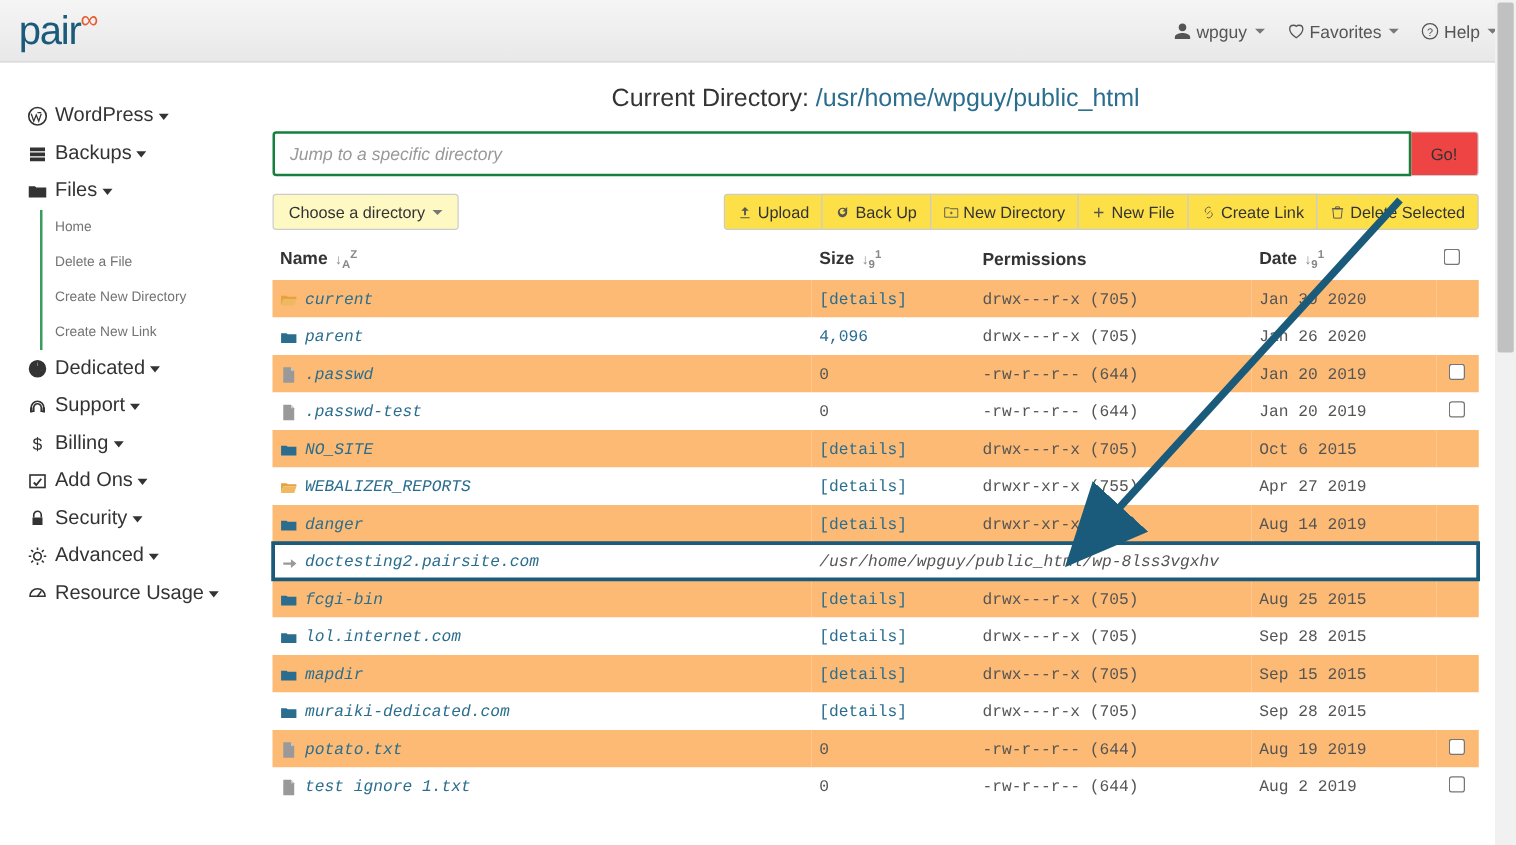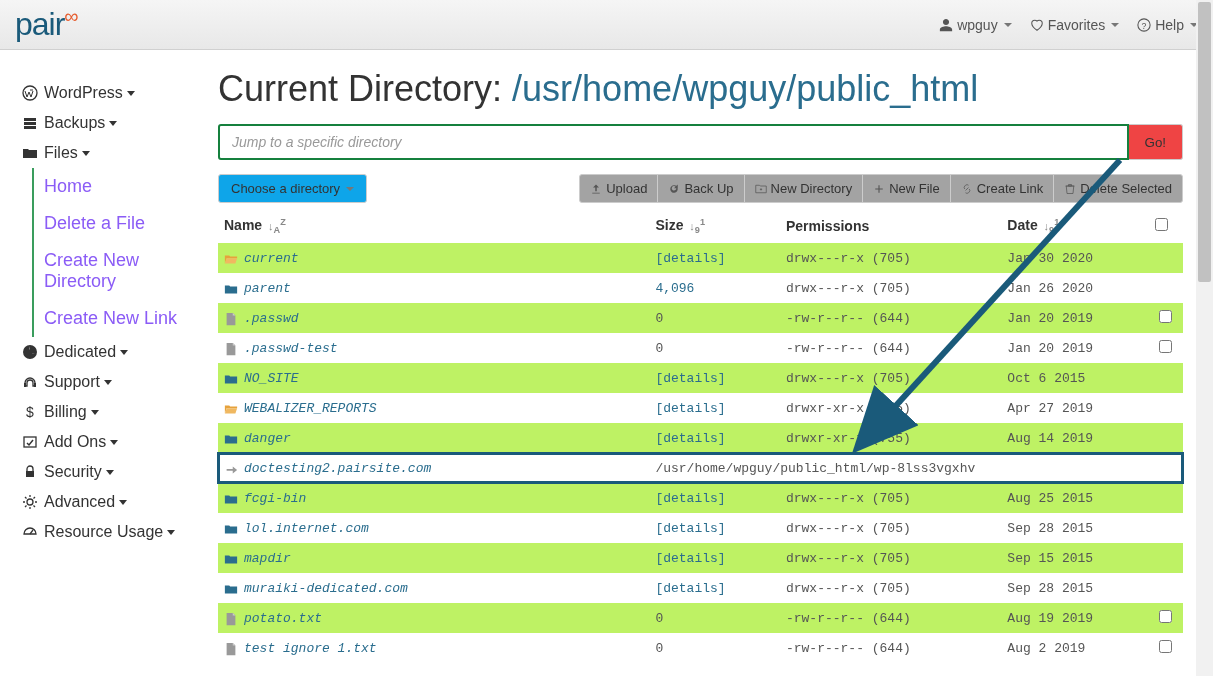--- a/index.html
+++ b/index.html
@@ -11,46 +11,46 @@
 .top-right { margin-left: auto; display: flex; gap: 18px; align-items: center; color: #555; }
 .top-item { display: flex; align-items: center; gap: 4px; cursor: pointer; color: #555; }
 .top-item svg { width: 14px; height: 14px; fill: #555; }
 .caret { display: inline-block; width: 0; height: 0; border-left: 4px solid transparent; border-right: 4px solid transparent; border-top: 4px solid #777; margin-left: 2px; }
 .container { display: flex; height: calc(676px - 50px); }
 .sidebar { width: 200px; padding: 28px 0 0 22px; overflow-y: auto; }
 .side-item { display: flex; align-items: center; padding: 6px 0; color: #333; cursor: pointer; font-size: 16px; }
 .side-item svg { width: 16px; height: 16px; margin-right: 6px; fill: #333; }
 .side-caret { display: inline-block; width: 0; height: 0; border-left: 4px solid transparent; border-right: 4px solid transparent; border-top: 5px solid #333; margin-left: 4px; }
 .sub-items { border-left: 2px solid #3a9d5d; margin-left: 10px; padding-left: 0; }
-.sub-item { padding: 8px 0 8px 10px; color: #8b5cf6; cursor: pointer; font-size: 18px; }
+.sub-item { padding: 8px 0 8px 10px; color: #737373; cursor: pointer; font-size: 11px; }
 .main { flex: 1; padding: 18px 30px 0 18px; overflow-y: auto; position: relative; }
-.page-title { font-size: 36px; font-weight: 500; color: #333; margin-bottom: 14px; }
+.page-title { font-size: 20px; font-weight: 500; color: #333; margin-bottom: 14px; text-align: center; }
 .page-title .path { color: #2a6d8e; }
 .jump-row { display: flex; margin-bottom: 14px; }
 .jump-input { flex: 1; padding: 8px 12px; border: 2px solid #15803d; border-radius: 3px 0 0 3px; font-size: 14px; font-style: italic; color: #999; }
 .jump-input::placeholder { color: #999; font-style: italic; }
 .go-btn { padding: 8px 16px; border: 1px solid #ccc; border-left: none; background: #ef4444; border-radius: 0 3px 3px 0; cursor: pointer; color: #333; }
 .toolbar-row { display: flex; justify-content: space-between; margin-bottom: 6px; }
-.choose-btn { padding: 6px 12px; border: 1px solid #ccc; background: #0ea5e9; border-radius: 3px; cursor: pointer; font-size: 13px; color: #333; display: flex; align-items: center; gap: 4px; }
+.choose-btn { padding: 6px 12px; border: 1px solid #ccc; background: #fef9c3; border-radius: 3px; cursor: pointer; font-size: 13px; color: #333; display: flex; align-items: center; gap: 4px; }
 .action-group { display: flex; }
-.action-btn { padding: 6px 10px; border: 1px solid #ccc; background: #a3a3a3; cursor: pointer; font-size: 13px; color: #333; display: flex; align-items: center; gap: 4px; margin-left: -1px; }
+.action-btn { padding: 6px 10px; border: 1px solid #ccc; background: #fde047; cursor: pointer; font-size: 13px; color: #333; display: flex; align-items: center; gap: 4px; margin-left: -1px; }
 .action-btn:first-child { border-radius: 3px 0 0 3px; }
 .action-btn:last-child { border-radius: 0 3px 3px 0; }
 .action-btn svg { width: 12px; height: 12px; fill: #555; }
 .file-table { width: 100%; border-collapse: collapse; }
 .file-table th { text-align: left; padding: 8px 6px; font-weight: 600; color: #333; font-size: 14px; }
 .file-table th .sort-icon { font-size: 11px; color: #888; margin-left: 2px; }
 .file-table td { padding: 7px 6px; font-size: 13px; vertical-align: middle; }
-.row-even { background: #bef264; }
+.row-even { background: #fdba74; }
 .row-odd { background: #fff; }
 .row-highlight { outline: 3px solid #1a5a7a; outline-offset: -2px; }
 .fname { color: #2a6d8e; font-family: "Courier New", monospace; font-style: italic; margin-left: 6px; }
 .detail-link { color: #2a6d8e; font-family: "Courier New", monospace; }
 .mono { font-family: "Courier New", monospace; color: #555; }
-.mono-italic { font-family: "Courier New", monospace; color: #555; }
+.mono-italic { font-family: "Courier New", monospace; color: #555; font-style: italic; }
 .file-icon { width: 14px; height: 14px; display: inline-block; vertical-align: middle; }
 .col-check { width: 30px; text-align: center; }
 .col-name { width: 380px; }
 .col-size { width: 115px; }
 .col-perm { width: 195px; }
 .col-date { width: 130px; }
 .arrow-overlay { position: absolute; top: 0; left: 0; pointer-events: none; z-index: 100; }
 .scrollbar-fake { position: absolute; right: 0; top: 0; width: 17px; height: 676px; background: #f1f1f1; }
 .scrollbar-thumb { position: absolute; right: 2px; top: 2px; width: 13px; height: 280px; background: #c1c1c1; border-radius: 2px; }
 </style>

